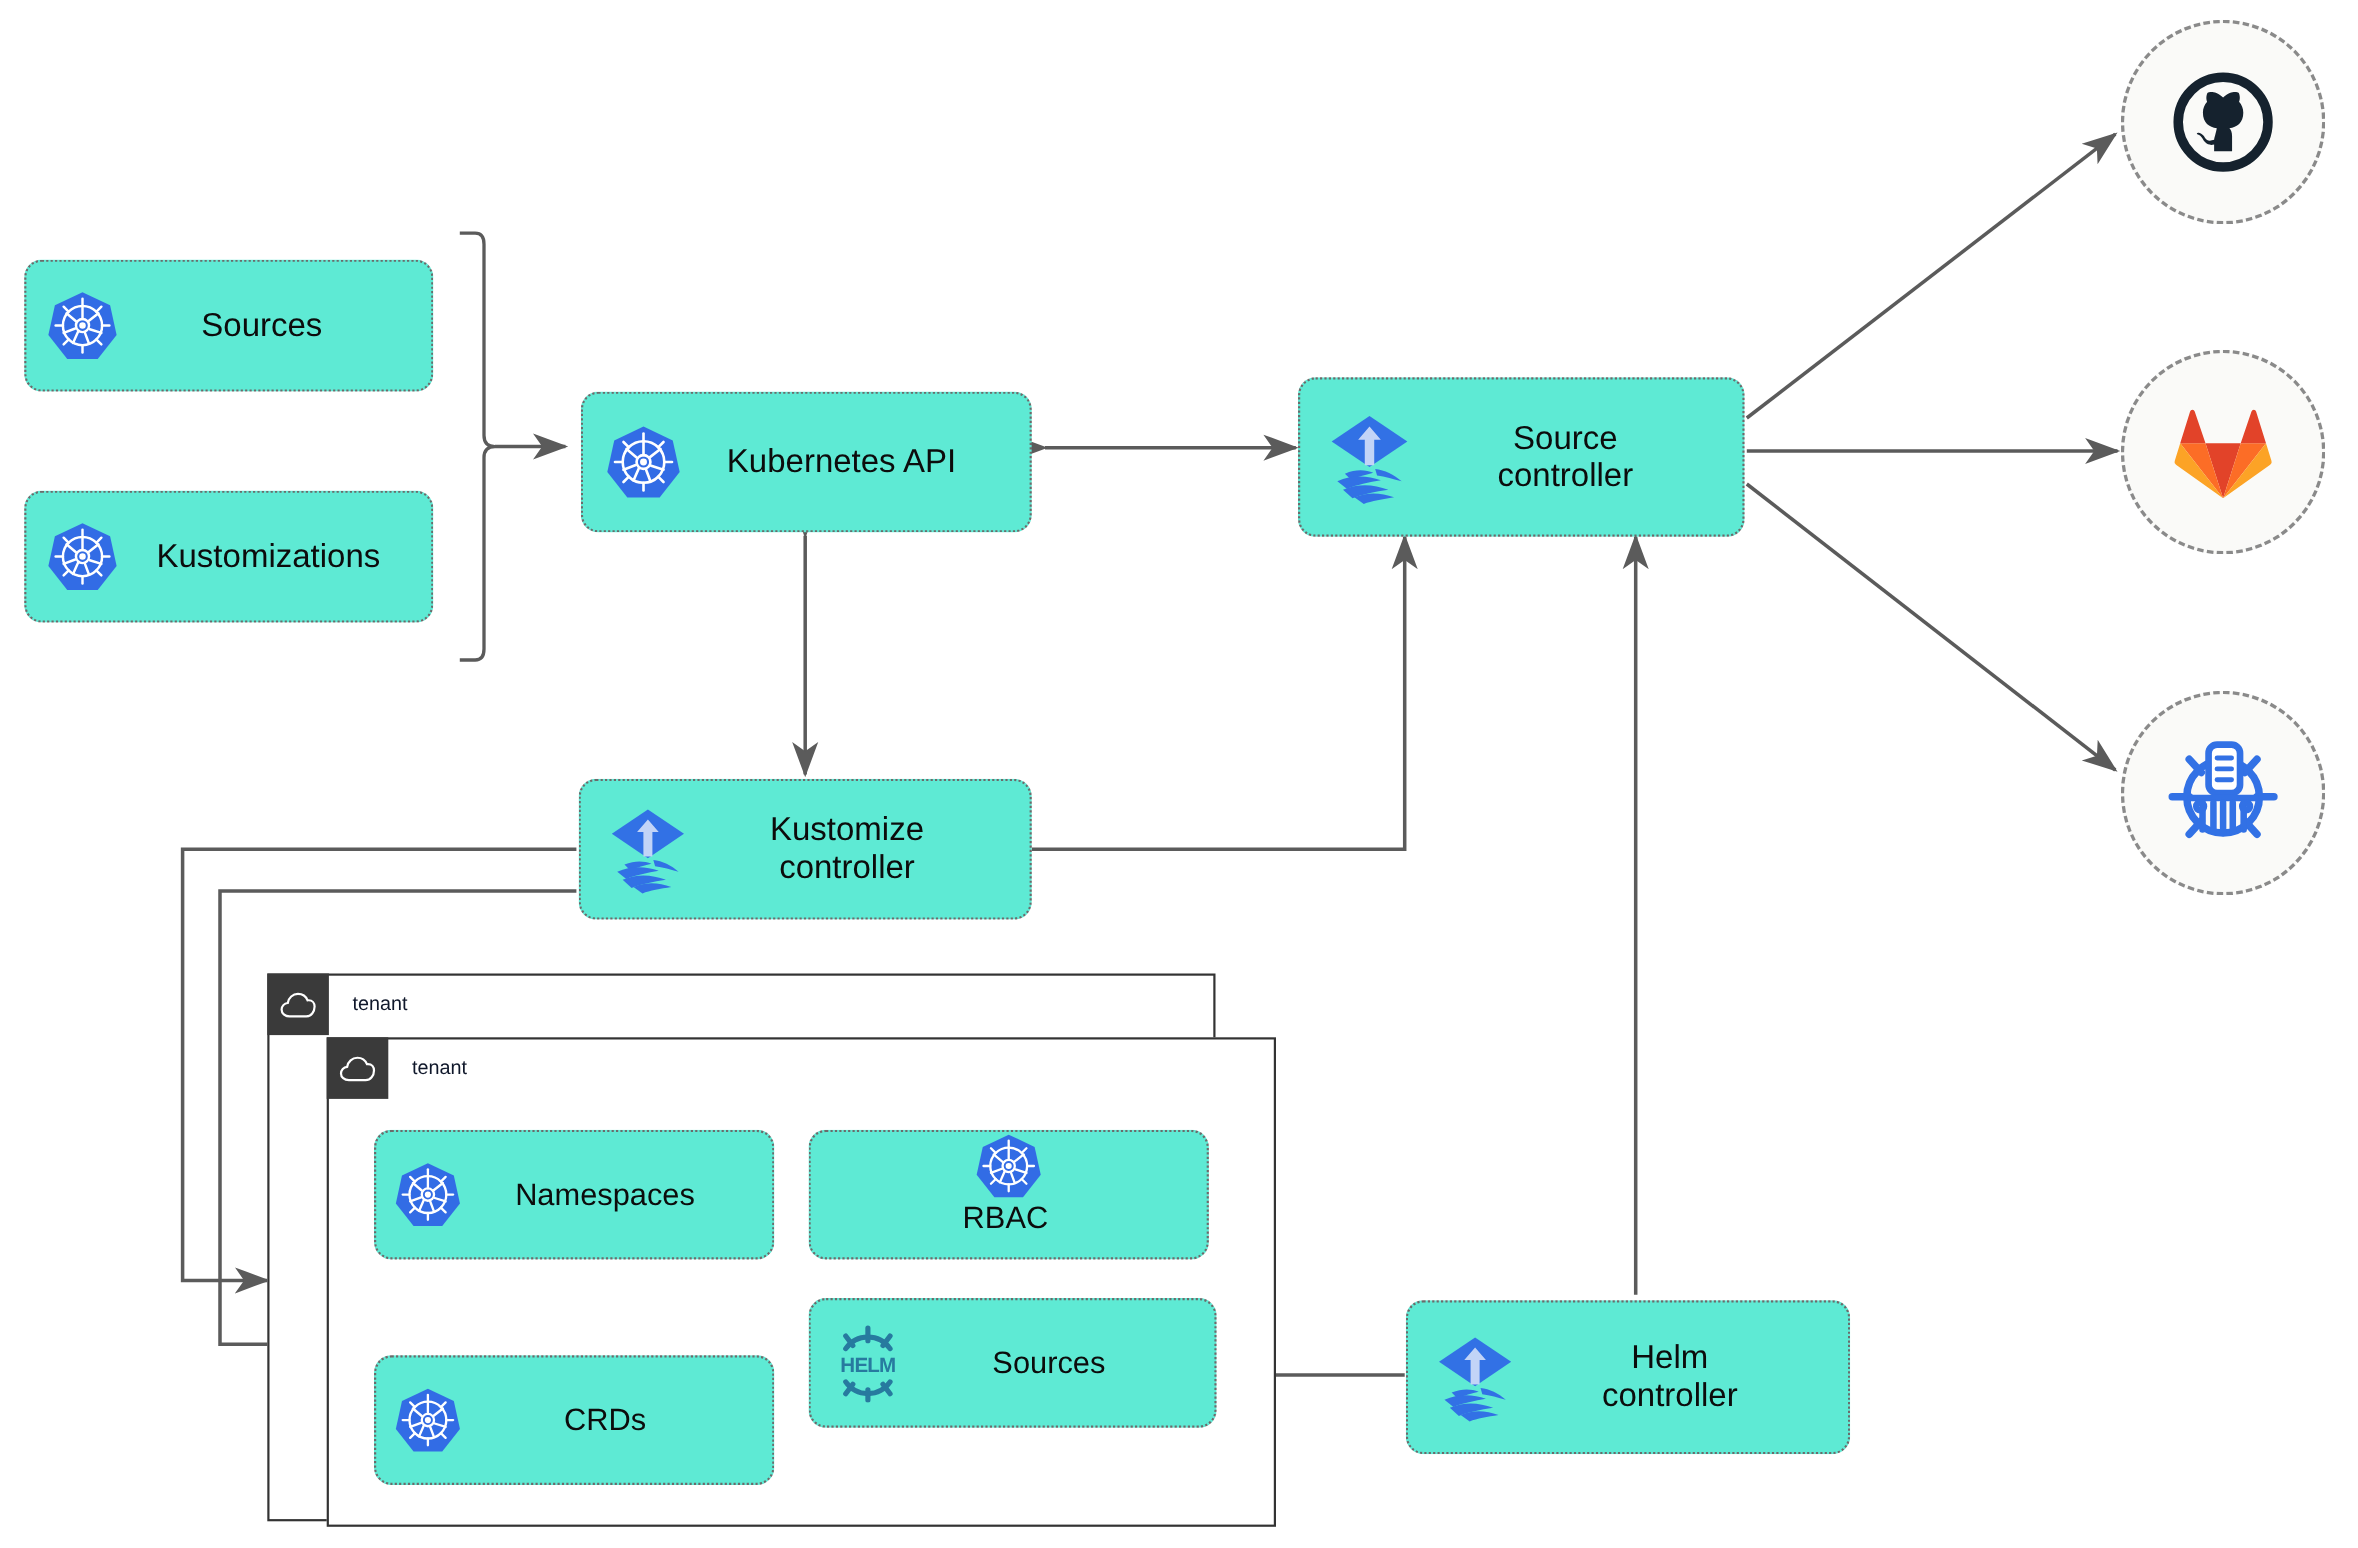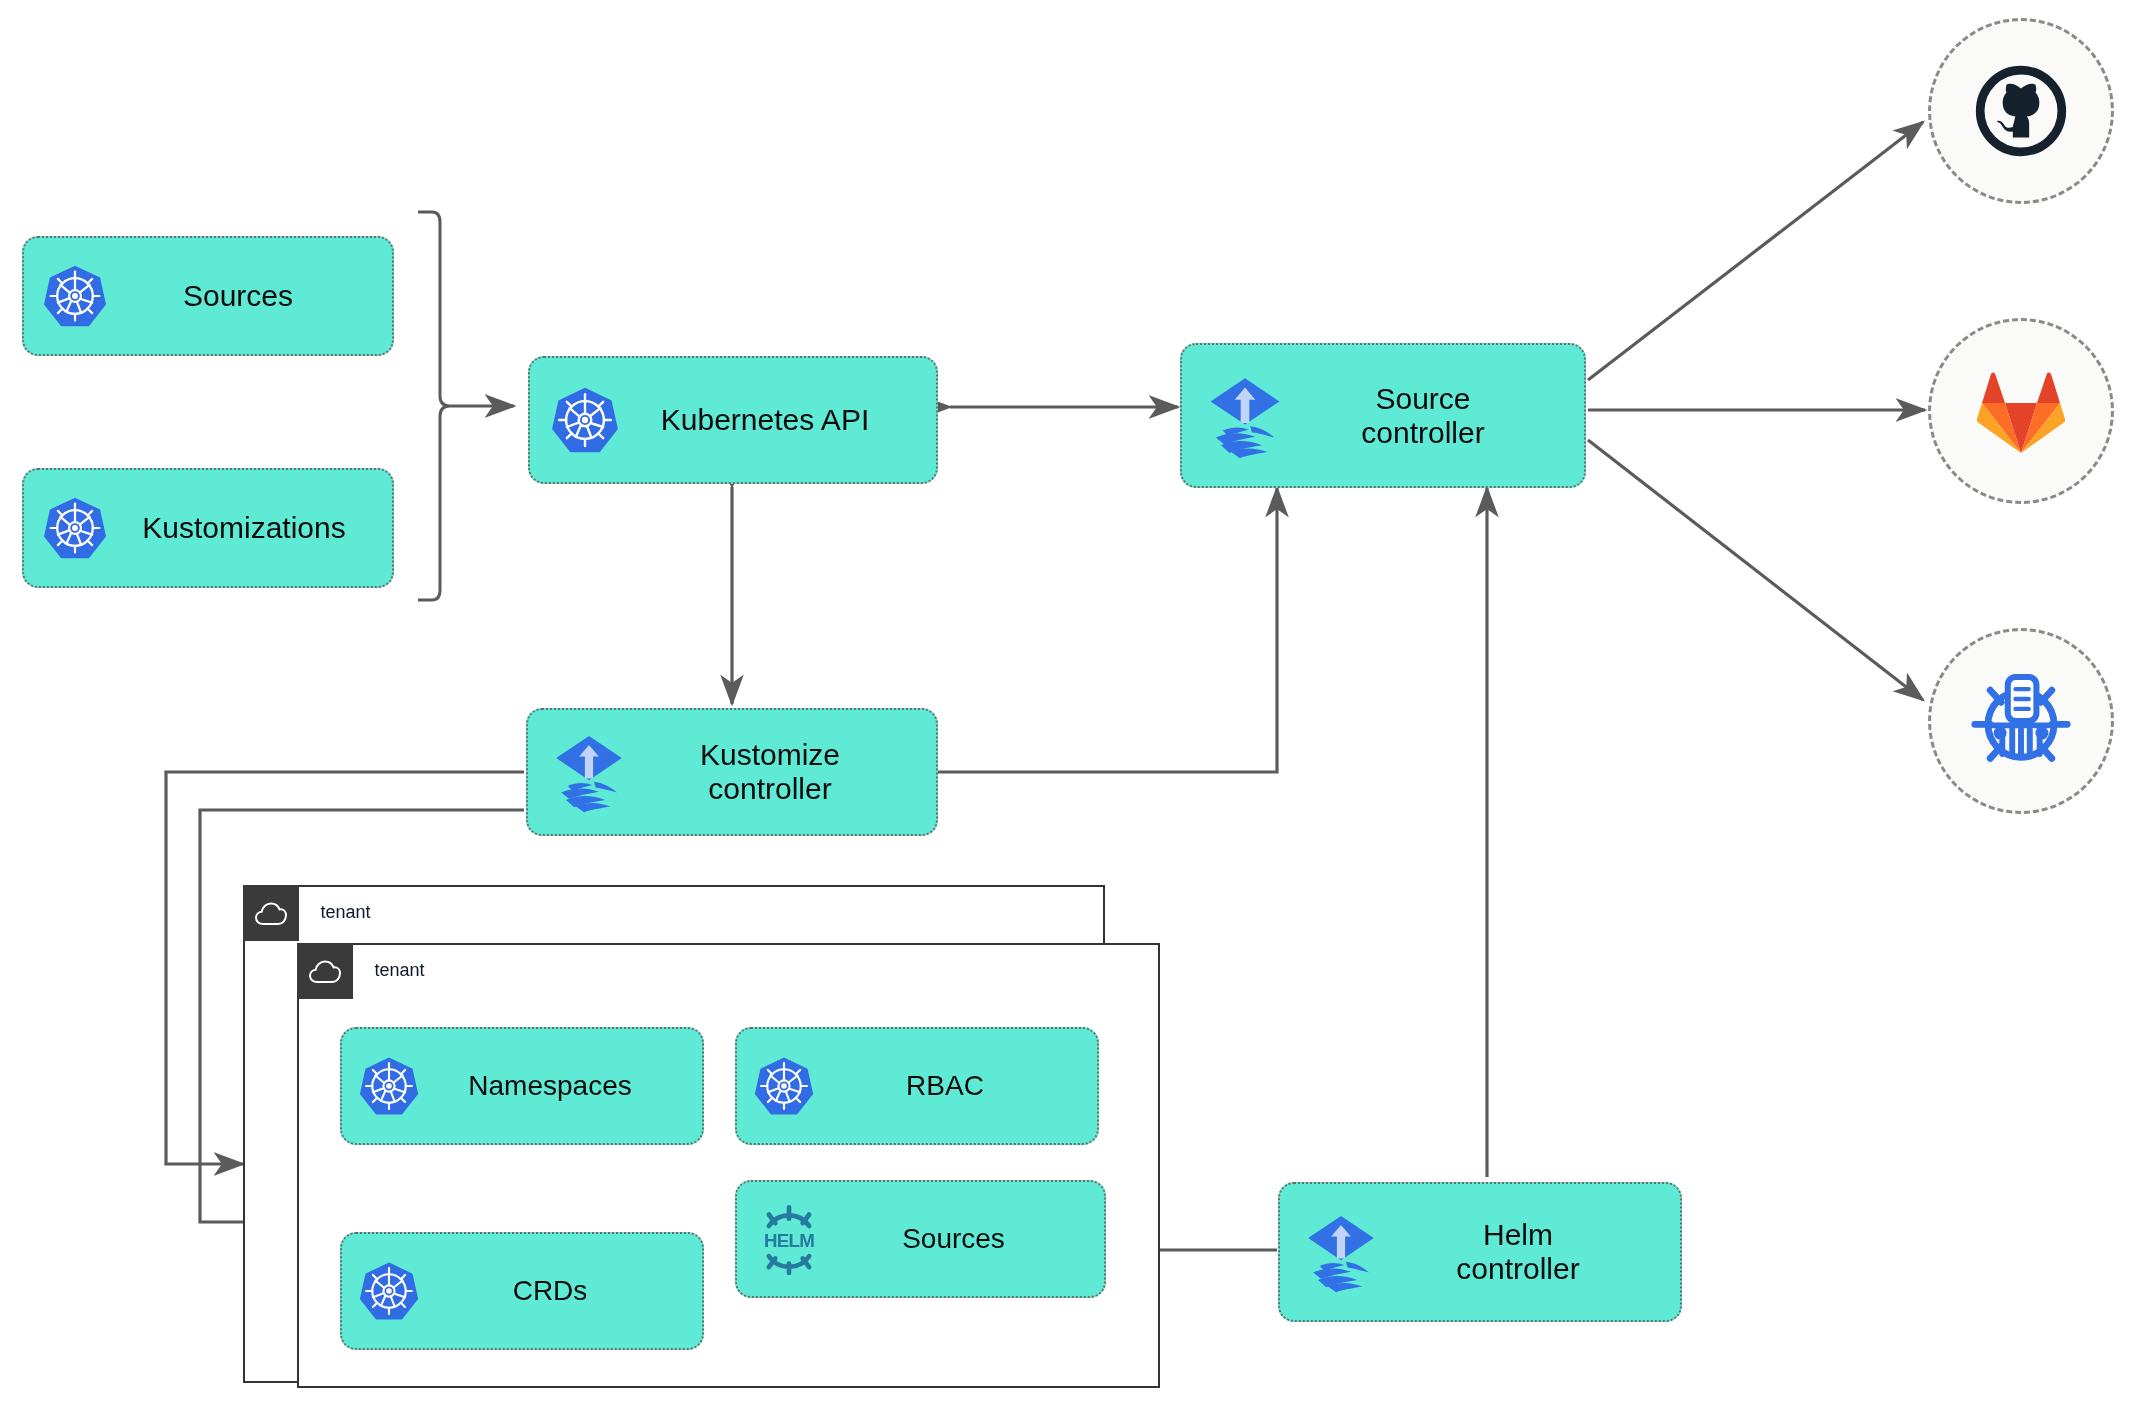--- a/index.html
+++ b/index.html
@@ -145,21 +145,21 @@
           <line x1="44" y1="58" x2="37" y2="74"></line>
           <line x1="40" y1="54" x2="24" y2="60"></line>
           <line x1="41" y1="44" x2="28" y2="33"></line>
         </g>
         <circle cx="50" cy="50" r="4.5" fill="#ffffff"></circle>
       </svg>
     </span>
     <span class="lbl">Sources</span>
   </div>
 
-  <div class="node" style="left:22px;top:468px;width:372px;height:120px;padding:0 18px;gap:12px;">
+  <div class="node" style="left:22px;top:446px;width:372px;height:120px;padding:0 18px;gap:12px;">
     <span class="ico">
       <svg width="66" height="66" viewBox="0 0 100 100">
         <path d="M50 4 L88 22 L97 63 L71 96 L29 96 L3 63 L12 22 Z" fill="#326ce5"></path>
         <g fill="none" stroke="#ffffff" stroke-width="3.4" stroke-linecap="round">
           <circle cx="50" cy="50" r="9"></circle>
           <circle cx="50" cy="50" r="27"></circle>
           <line x1="50" y1="23" x2="50" y2="13"></line>
           <line x1="69" y1="31" x2="76" y2="24"></line>
           <line x1="77" y1="50" x2="87" y2="50"></line>
           <line x1="69" y1="69" x2="76" y2="76"></line>
@@ -286,21 +286,21 @@
           <line x1="44" y1="58" x2="37" y2="74"></line>
             <line x1="40" y1="54" x2="24" y2="60"></line>
           <line x1="41" y1="44" x2="28" y2="33"></line>
         </g>
         <circle cx="50" cy="50" r="4.5" fill="#ffffff"></circle>
       </svg>
     </span>
     <span class="lbl" style="font-size:28px;">Namespaces</span>
   </div>
 
-  <div class="node" style="left:735px;top:1027px;width:364px;height:118px;padding:0 16px;">
+  <div class="node" style="left:735px;top:1027px;width:364px;height:118px;padding:0 16px;flex-direction:column;">
     <span class="ico">
       <svg width="62" height="62" viewBox="0 0 100 100">
         <path d="M50 4 L88 22 L97 63 L71 96 L29 96 L3 63 L12 22 Z" fill="#326ce5"></path>
         <g fill="none" stroke="#ffffff" stroke-width="3.4" stroke-linecap="round">
           <circle cx="50" cy="50" r="9"></circle>
             <circle cx="50" cy="50" r="27"></circle>
           <line x1="50" y1="23" x2="50" y2="13"></line>
             <line x1="69" y1="31" x2="76" y2="24"></line>
           <line x1="77" y1="50" x2="87" y2="50"></line>
             <line x1="69" y1="69" x2="76" y2="76"></line>

